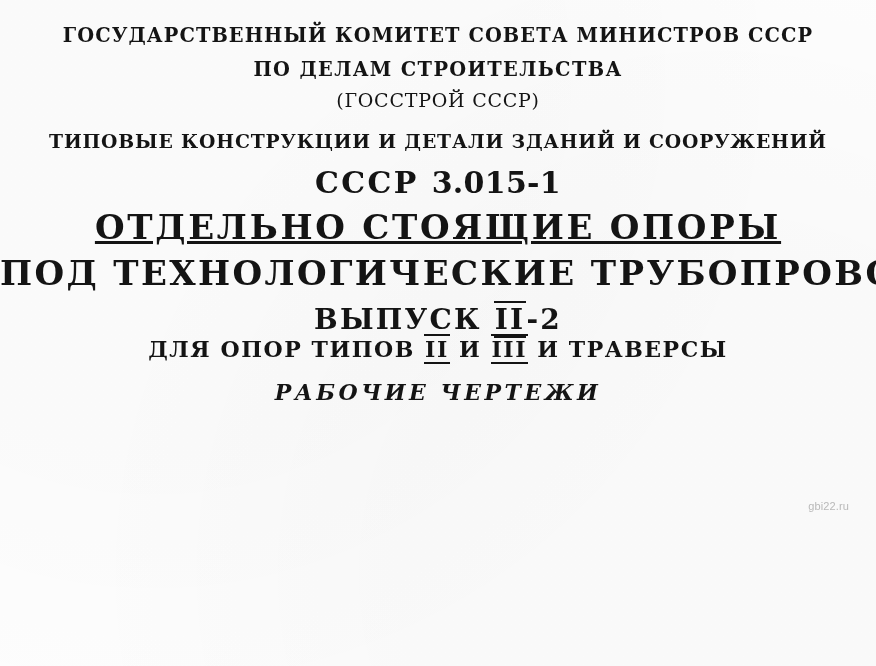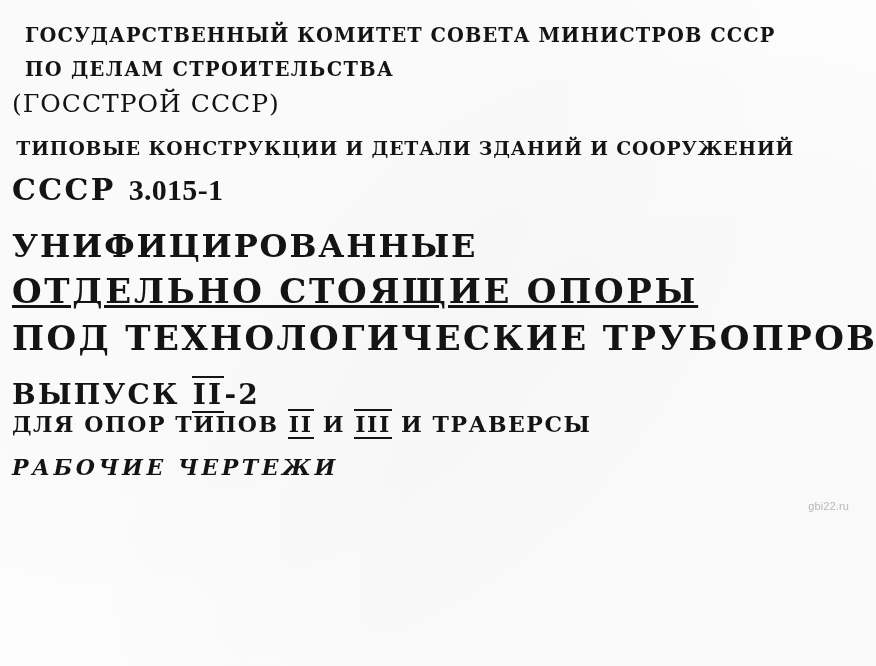--- a/index.html
+++ b/index.html
@@ -30,23 +30,24 @@
     position: absolute;
     inset: 0;
     background:
       radial-gradient(circle at 18% 12%, rgba(0,0,0,0.012) 0 40%, rgba(0,0,0,0) 70%),
       radial-gradient(circle at 82% 86%, rgba(0,0,0,0.015) 0 35%, rgba(0,0,0,0) 70%);
     pointer-events: none;
   }
 
   .titleblock {
     position: absolute;
-    left: 12px;
+    left: 0;
     right: 0;
     top: 18px;
+    text-align: center;
   }
 
   .line {
     display: block;
     white-space: nowrap;
     font-family: "DejaVu Serif", "Liberation Serif", serif;
     font-weight: bold;
     color: #141414;
     letter-spacing: 0.02em;
     line-height: 1.12;
@@ -60,39 +61,39 @@
     margin-top: 6px;
     transform: scaleX(0.97);
   }
   .l2 {
     font-size: 20px;
     letter-spacing: 0.07em;
     margin-top: 12px;
     transform: scaleX(0.97);
   }
   .l3 {
-    font-size: 25px;
+    font-size: 19px;
     letter-spacing: 0.04em;
     margin-top: 9px;
     font-weight: normal;
   }
 
   
   .l4 {
     font-size: 19px;
     letter-spacing: 0.045em;
     margin-top: 20px;
     transform: scaleX(0.99);
   }
   .l5 {
     font-size: 30px;
     letter-spacing: 0.08em;
     margin-top: 14px;
   }
-  .l5 .num { letter-spacing: 0.01em; font-family: Liberation Serif, serif; }
+  .l5 .num { letter-spacing: 0.01em; }
 
   
   .l6 {
     font-size: 32px;
     letter-spacing: 0.06em;
     margin-top: 22px;
   }
   .l7 {
     font-size: 34px;
     letter-spacing: 0.08em;
@@ -102,21 +103,21 @@
   .l8 {
     font-size: 34px;
     letter-spacing: 0.07em;
     margin-top: 8px;
   }
 
   
   .l9 {
     font-size: 28px;
     letter-spacing: 0.08em;
-    margin-top: 22px;
+    margin-top: 12px;
   }
   .l9 .rom {
     font-family: "DejaVu Serif", serif;
     border-top: 2px solid #141414;
     border-bottom: 2px solid #141414;
     padding: 0 1px;
   }
 
   
   .l10 {
@@ -164,21 +165,20 @@
     <span class="line l2">ПО ДЕЛАМ СТРОИТЕЛЬСТВА</span>
     <span class="line l3">(ГОССТРОЙ СССР)</span>
 
     <span class="line l4">ТИПОВЫЕ КОНСТРУКЦИИ И ДЕТАЛИ ЗДАНИЙ И СООРУЖЕНИЙ</span>
 
     <span class="line l5">
       <span>СССР</span>
       <span class="num">3.015-1</span>
     </span>
 
-    <span class="line l6">УНИФИЦИРОВАННЫЕ</span>
     <span class="line l7">ОТДЕЛЬНО СТОЯЩИЕ ОПОРЫ</span>
     <span class="line l8">ПОД ТЕХНОЛОГИЧЕСКИЕ ТРУБОПРОВОДЫ</span>
 
     <span class="line l9">
       <span>ВЫПУСК</span>
       <span class="rom">II</span><span>-2</span>
     </span>
 
 
     <span class="line l11">

